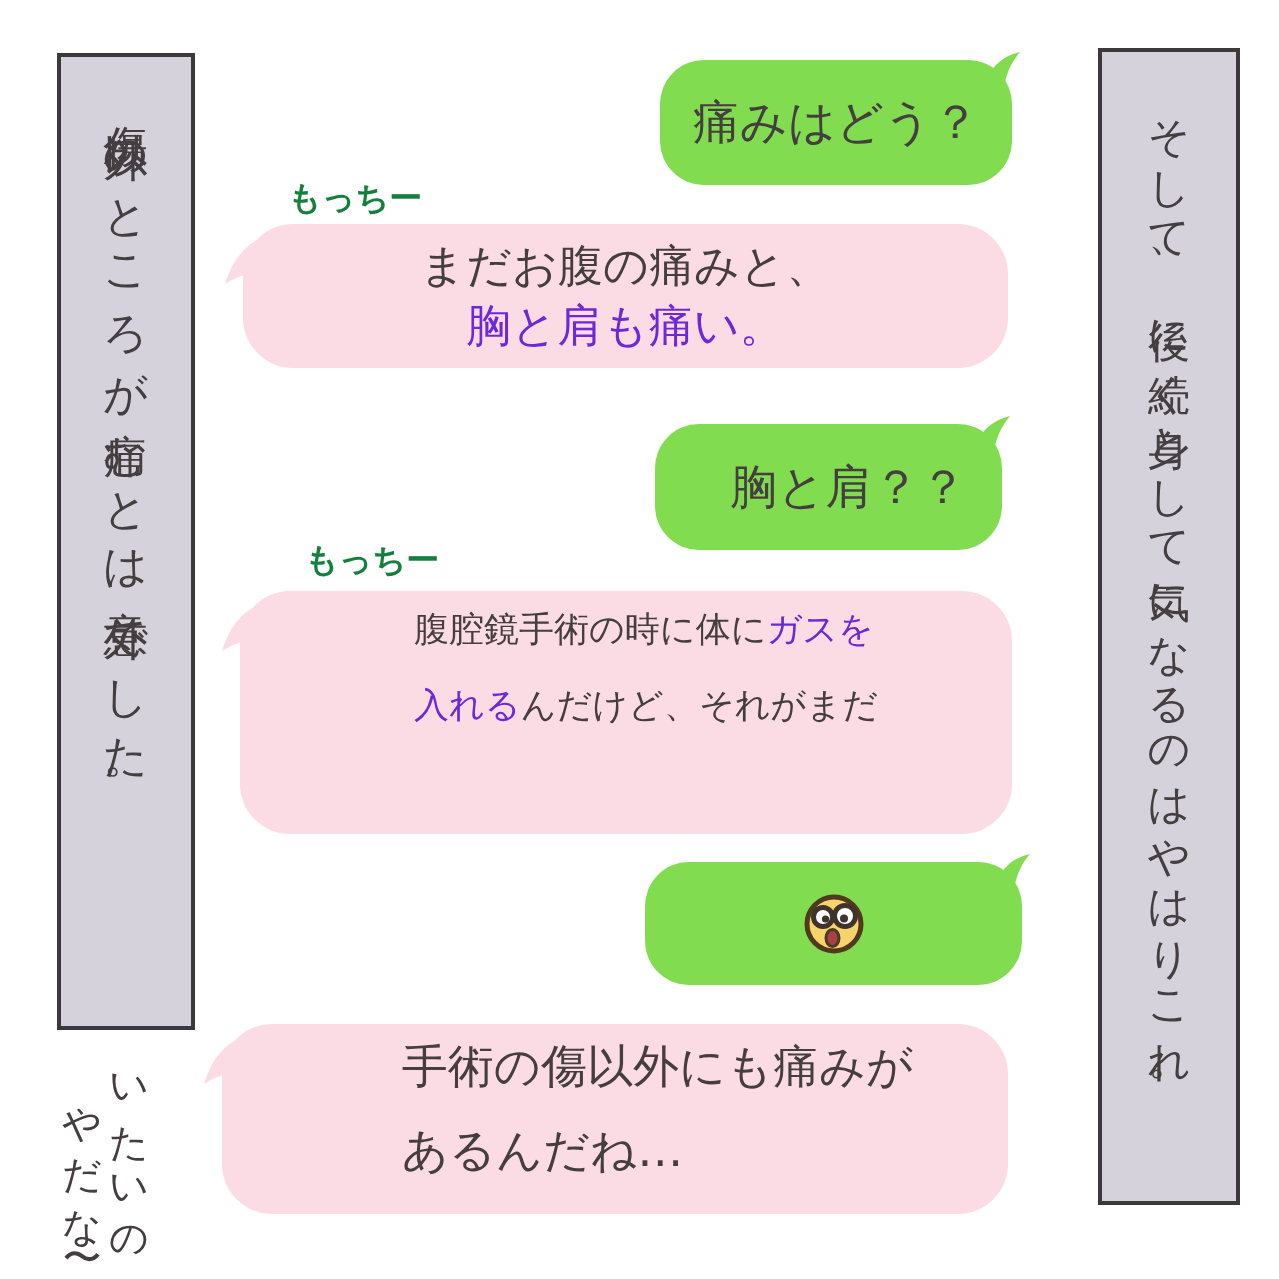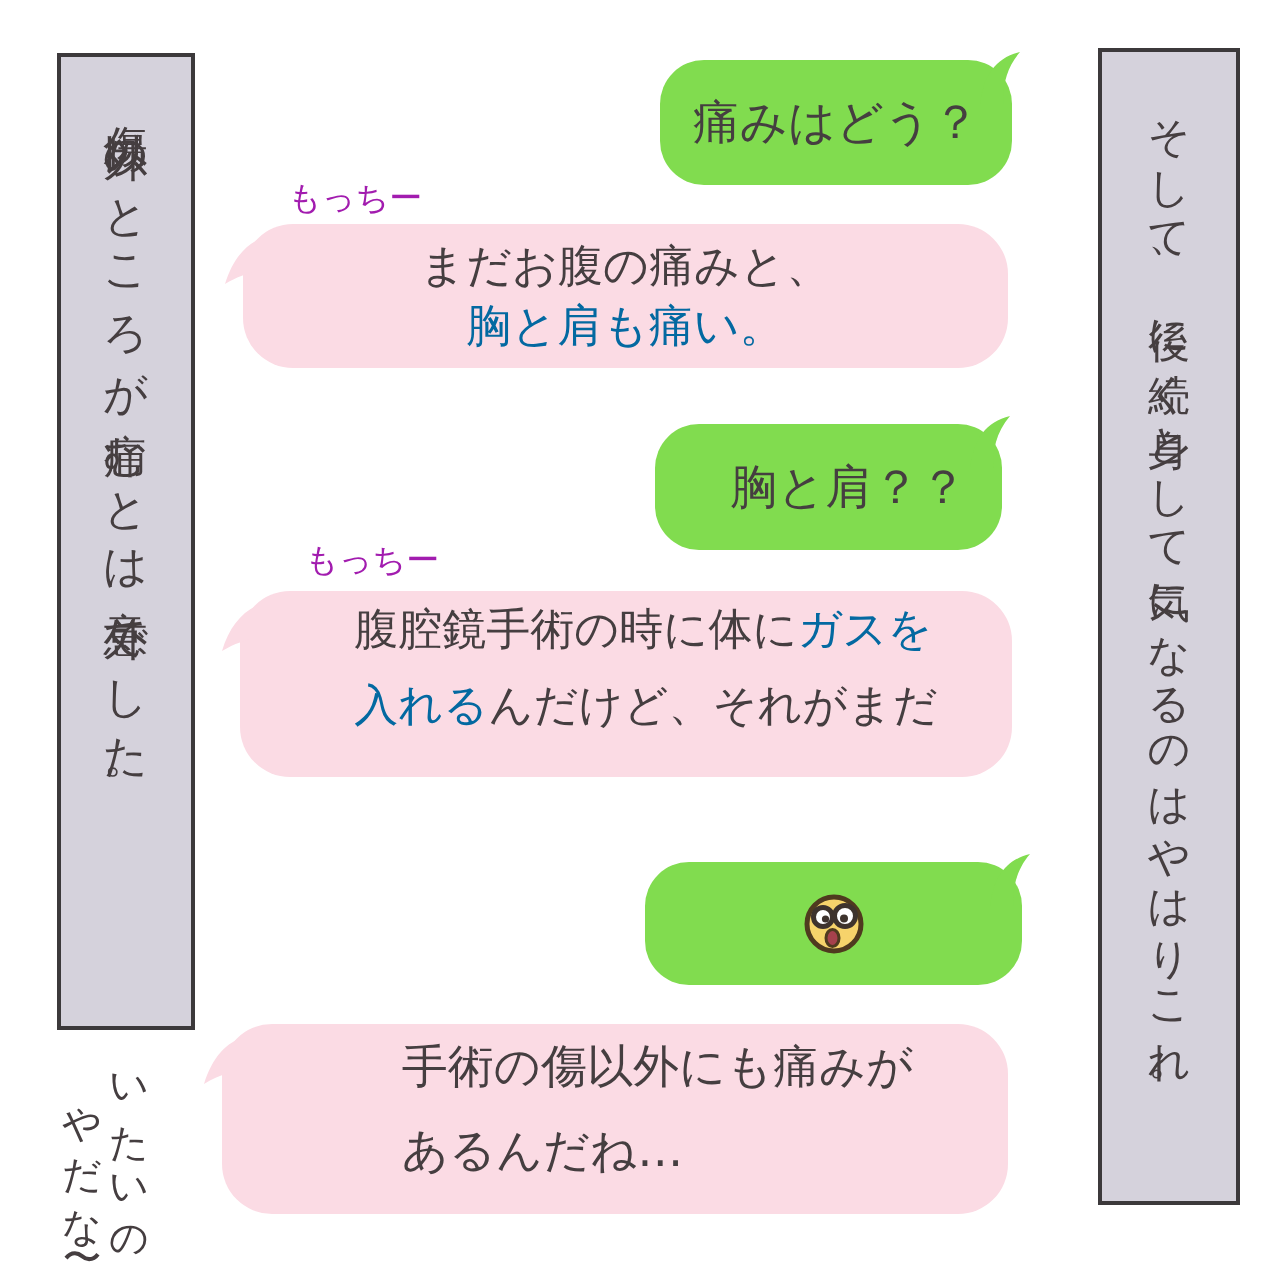--- a/index.html
+++ b/index.html
@@ -53,35 +53,35 @@
     font-size: 47px;
     color: #453e40;
   }
   .pink {
     background: #fbdbe4;
     border-radius: 50px;
     font-size: 45px;
     color: #453e40;
     flex-direction: column;
   }
-  .accent { color: #0369a1; }
+  .accent { color: #6d28d9; }
 
   .g1 { left: 660px; top: 60px;  width: 352px; height: 125px; }
   .g2 { left: 655px; top: 424px; width: 347px; height: 126px; padding-left: 40px; }
   .g3 { left: 645px; top: 862px; width: 377px; height: 123px; gap: 16px; }
 
   .p1 { left: 243px; top: 224px;  width: 765px; height: 144px; justify-content: center; }
-  .p2 { left: 240px; top: 591px;  width: 772px; height: 186px; font-size: 44px; line-height: 76px; padding-left: 40px; }
+  .p2 { left: 240px; top: 591px;  width: 772px; height: 243px; font-size: 35px; line-height: 76px; padding-left: 40px; }
   .p3 { left: 222px; top: 1024px; width: 786px; height: 190px; font-size: 46px; line-height: 84px; padding-left: 85px; align-items: center; }
 
   .sender-label {
     position: absolute;
     font-size: 33px;
-    font-weight: 400;
-    color: #a21caf;
+    font-weight: 700;
+    color: #15803d;
   }
   .label1 { left: 288px; top: 176px; }
   .label2 { left: 305px; top: 538px; }
 
   .green-tail { right: -10px; top: -8px; }
   .pink-tail  { left: -20px; top: 6px; }
 
   .emoji { width: 64px; height: 64px; display: inline-block; }
 
   

